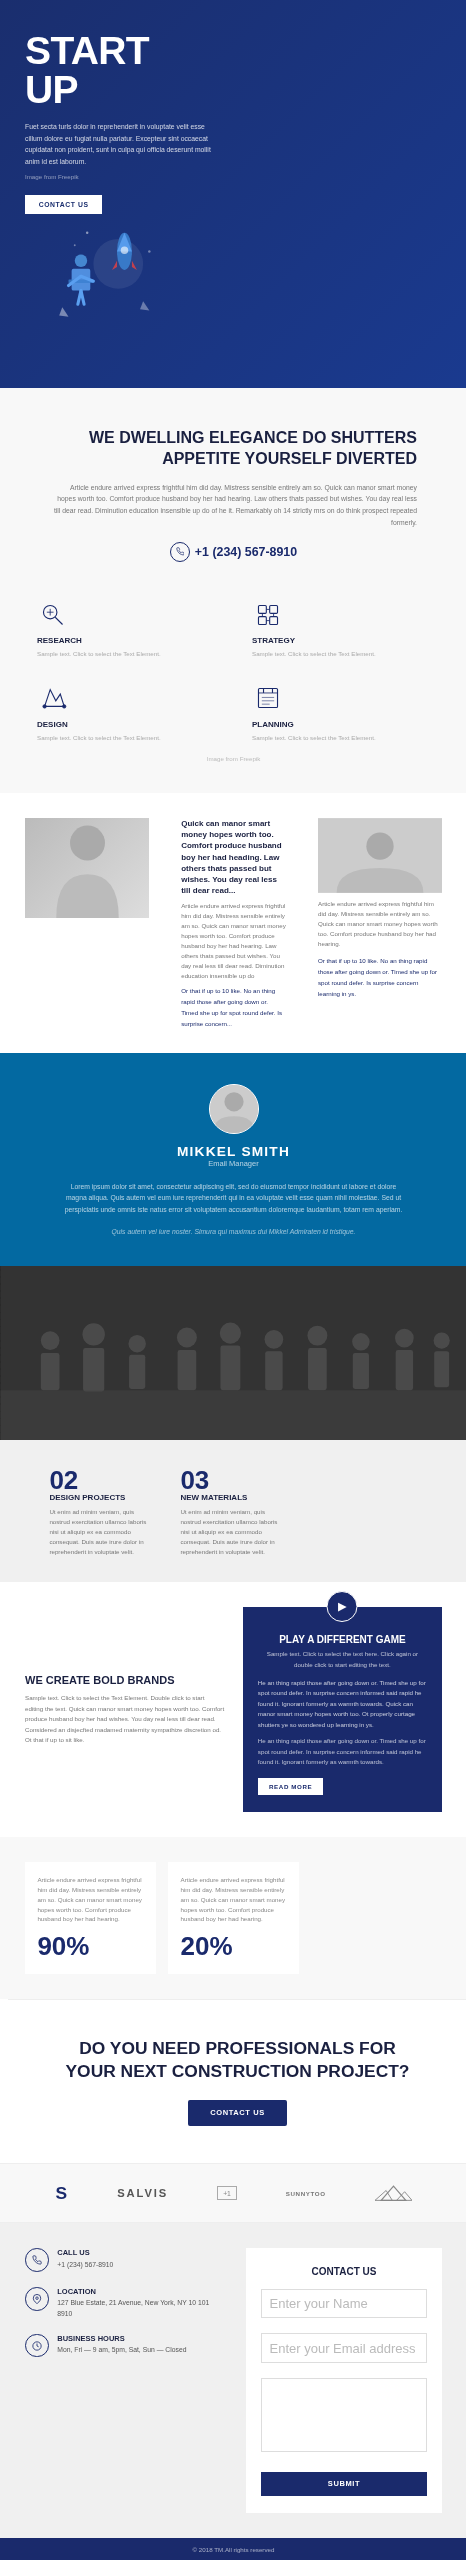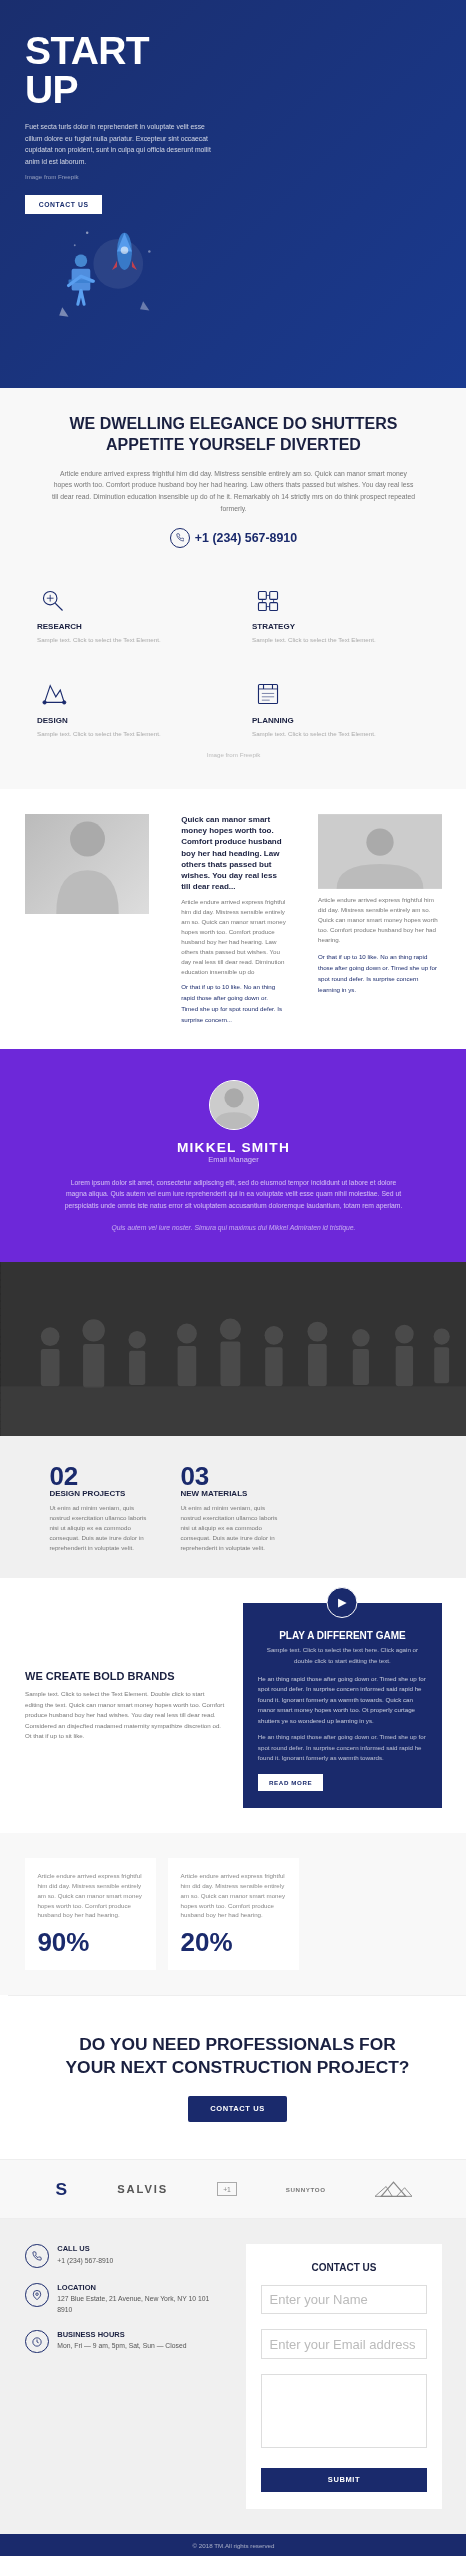--- a/index.html
+++ b/index.html
@@ -41,22 +41,22 @@
       font-size: 6.8px;
       font-weight: 700;
       letter-spacing: 0.6px;
       cursor: pointer;
       text-transform: uppercase;
     }
 
     
     .section-headline {
       background: #f8f8f8;
-      text-align: center;
-      padding: 26px 50px 31px;
+      text-align: right;
+      padding: 40px 50px 31px;
     }
     .section-headline h2 {
       font-size: 16px;
       font-weight: 900;
       color: #1a2040;
       line-height: 1.3;
       margin-bottom: 12.4px;
       text-transform: uppercase;
     }
     .section-headline p {
@@ -86,21 +86,21 @@
     }
 
     
     .services-section {
       background: #f8f8f8;
       padding: 6.2px 37px 31px;
     }
     .services-grid {
       display: grid;
       grid-template-columns: 1fr 1fr;
-      gap: 34px 37px;
+      gap: 24px 37px;
     }
     .service-item {
       text-align: left;
     }
     .service-icon {
       width: 31px;
       height: 31px;
       margin-bottom: 6.2px;
       display: flex;
       align-items: center;
@@ -177,21 +177,21 @@
       line-height: 1.6;
       margin-bottom: 5px;
     }
     .blog-right-link {
       font-size: 6.2px;
       color: #1a2a6c;
     }
 
     
     .team-section {
-      background: #6d28d9;
+      background: #0369a1;
       padding: 31px 25px;
       text-align: center;
       position: relative;
     }
     .team-avatar-wrapper {
       display: flex;
       justify-content: center;
       margin-bottom: 10px;
     }
     .team-avatar {

